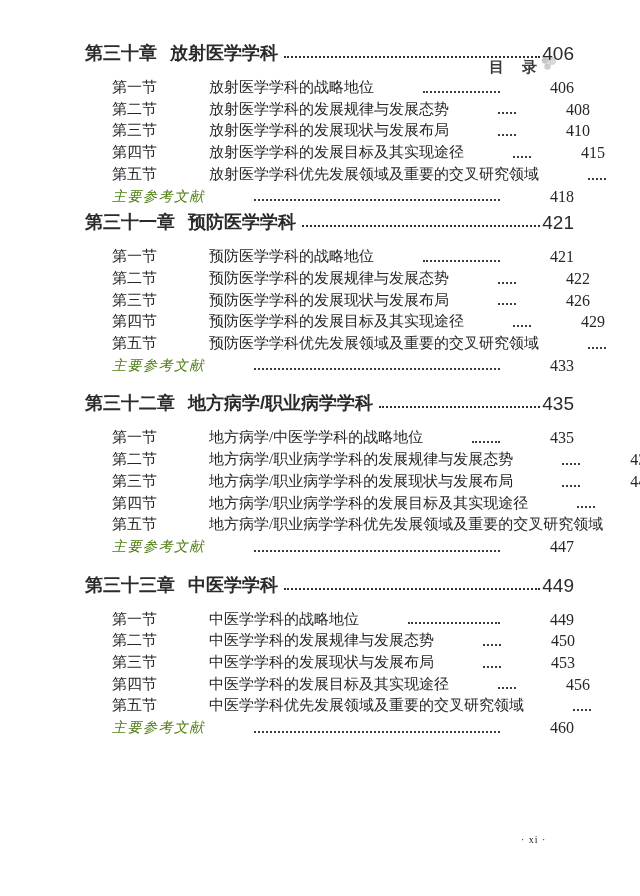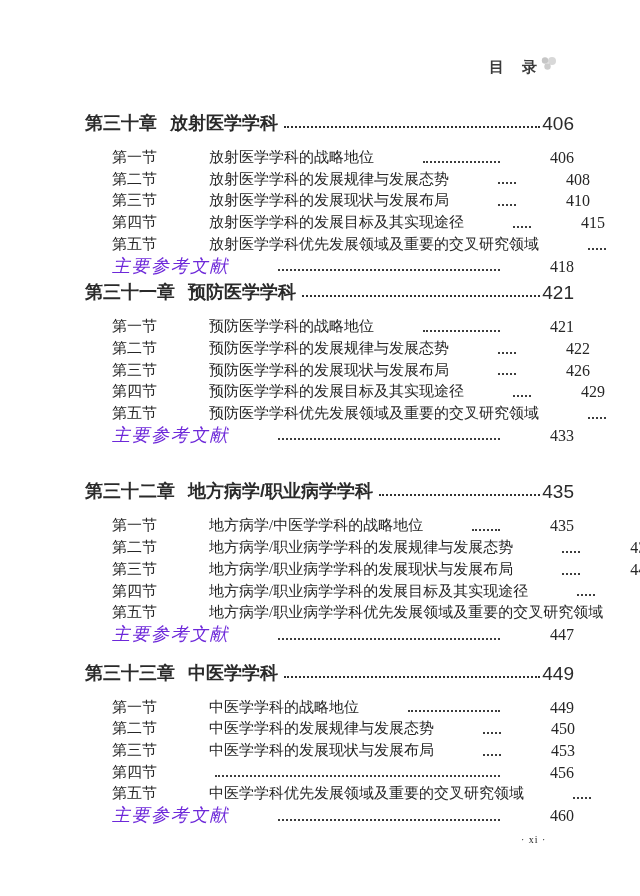--- a/index.html
+++ b/index.html
@@ -41,34 +41,34 @@
   .sec-rows{margin-top:12px;margin-left:27px;}
   .sec-row{
     display:flex;font-size:15px;line-height:21.7px;color:#262626;
     white-space:nowrap;
     gap:43px;
   }
   .sec-label{margin-right:9px;flex:none;}
   .sec-title{flex:none;}
   .sec-page{flex:none;font-size:16px;}
   .ref-row .sec-title{
-    font-style:italic;font-size:18px;letter-spacing:1.5px;color:#6d28d9;
+    font-style:italic;font-size:14px;letter-spacing:1.5px;color:#4d7c0f;
   }
   
   .leader{flex:1;position:relative;min-width:18px;margin:0 7px 0 6px;}
   .leader::after{
     content:"";position:absolute;left:0;right:0;bottom:6px;
     border-bottom:2px dotted #3d3d3d;
   }
   .ch-row .leader{margin:0 2px 0 6px;}
   .ch-row .leader::after{bottom:7px;border-bottom:2px dotted #2f2f2f;}
   
-  .block-0 .ch-row{margin-top:112px;}
+  .block-0 .ch-row{margin-top:42px;}
   .block-1 .ch-row{margin-top:4px;text-align:center;}
-  .block-2 .ch-row{margin-top:34px;}
+  .block-2 .ch-row{margin-top:16px;}
   .block-3 .ch-row{margin-top:16px;text-align:center;}
   
   .footer{
     position:absolute;top:834px;left:521px;
     font-size:10px;letter-spacing:1px;color:#222;
   }
 </style>
 </head>
 <body>
 
@@ -247,20 +247,21 @@
           <span class="sec-page">450</span>
         </div>
         <div class="sec-row">
           <span class="sec-label">第三节</span>
           <span class="sec-title">中医学学科的发展现状与发展布局</span>
           <span class="leader"></span>
           <span class="sec-page">453</span>
         </div>
         <div class="sec-row">
           <span class="sec-label">第四节</span>
+          <span class="sec-title">中医学学科的发展目标及其实现途径</span>
           <span class="leader"></span>
           <span class="sec-page">456</span>
         </div>
         <div class="sec-row">
           <span class="sec-label">第五节</span>
           <span class="sec-title">中医学学科优先发展领域及重要的交叉研究领域</span>
           <span class="leader"></span>
           <span class="sec-page">457</span>
         </div>
         <div class="sec-row ref-row">

